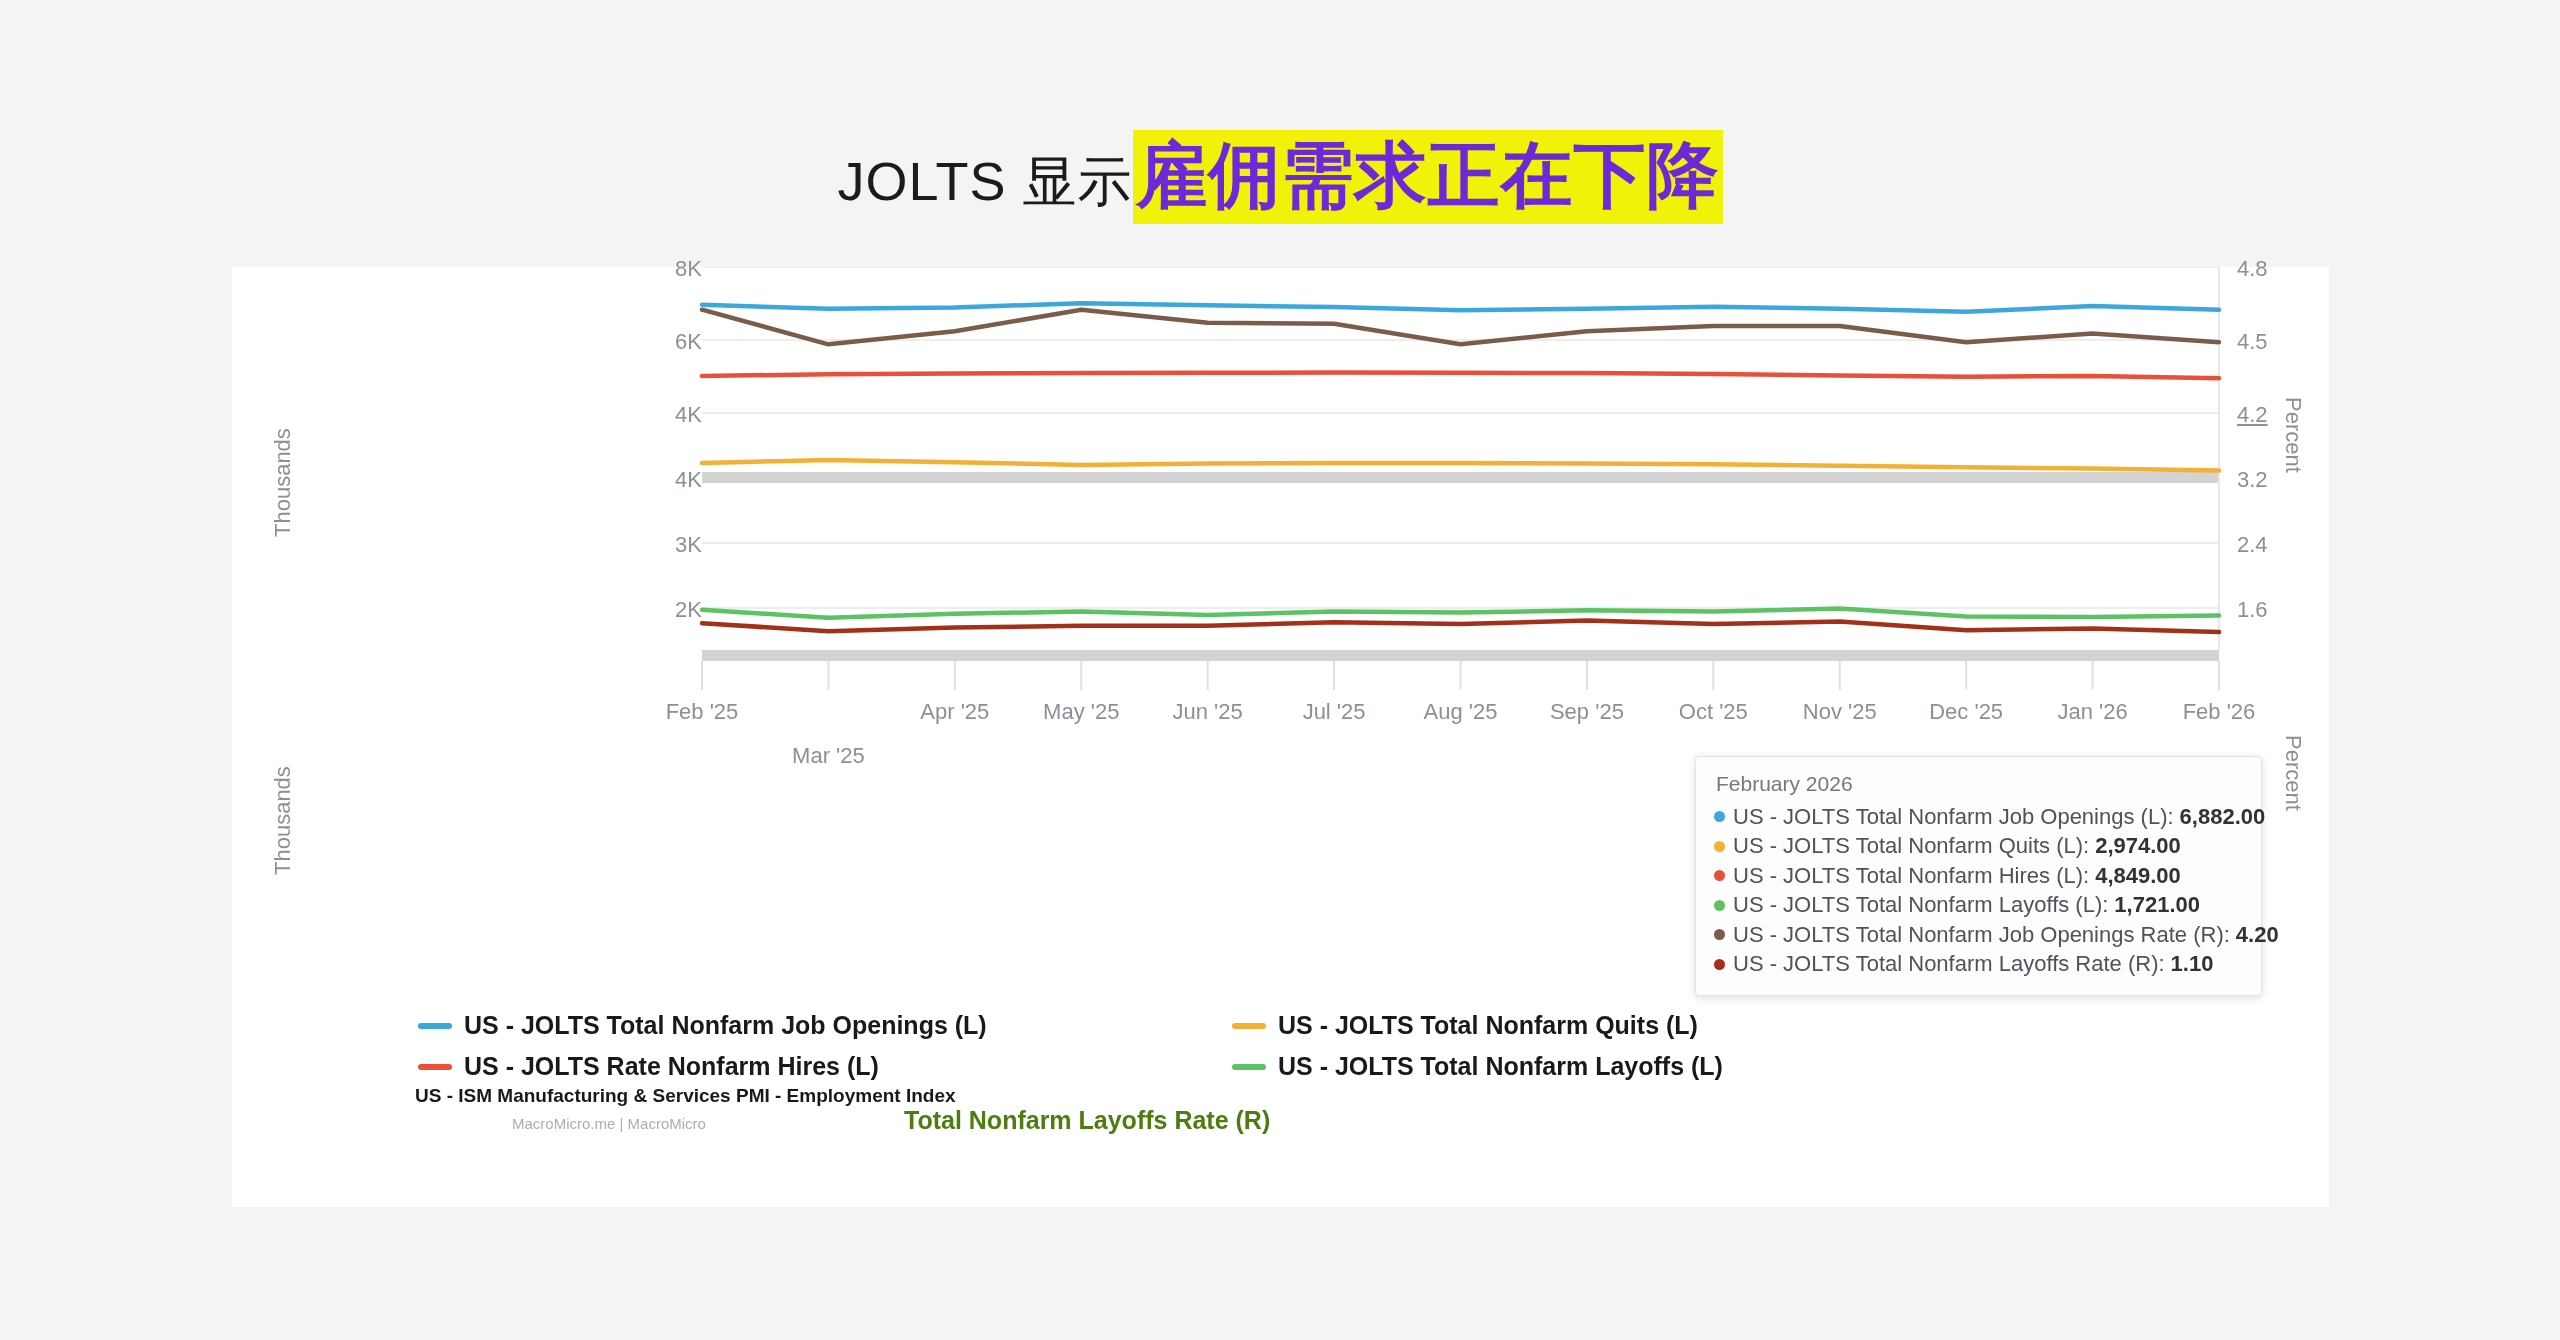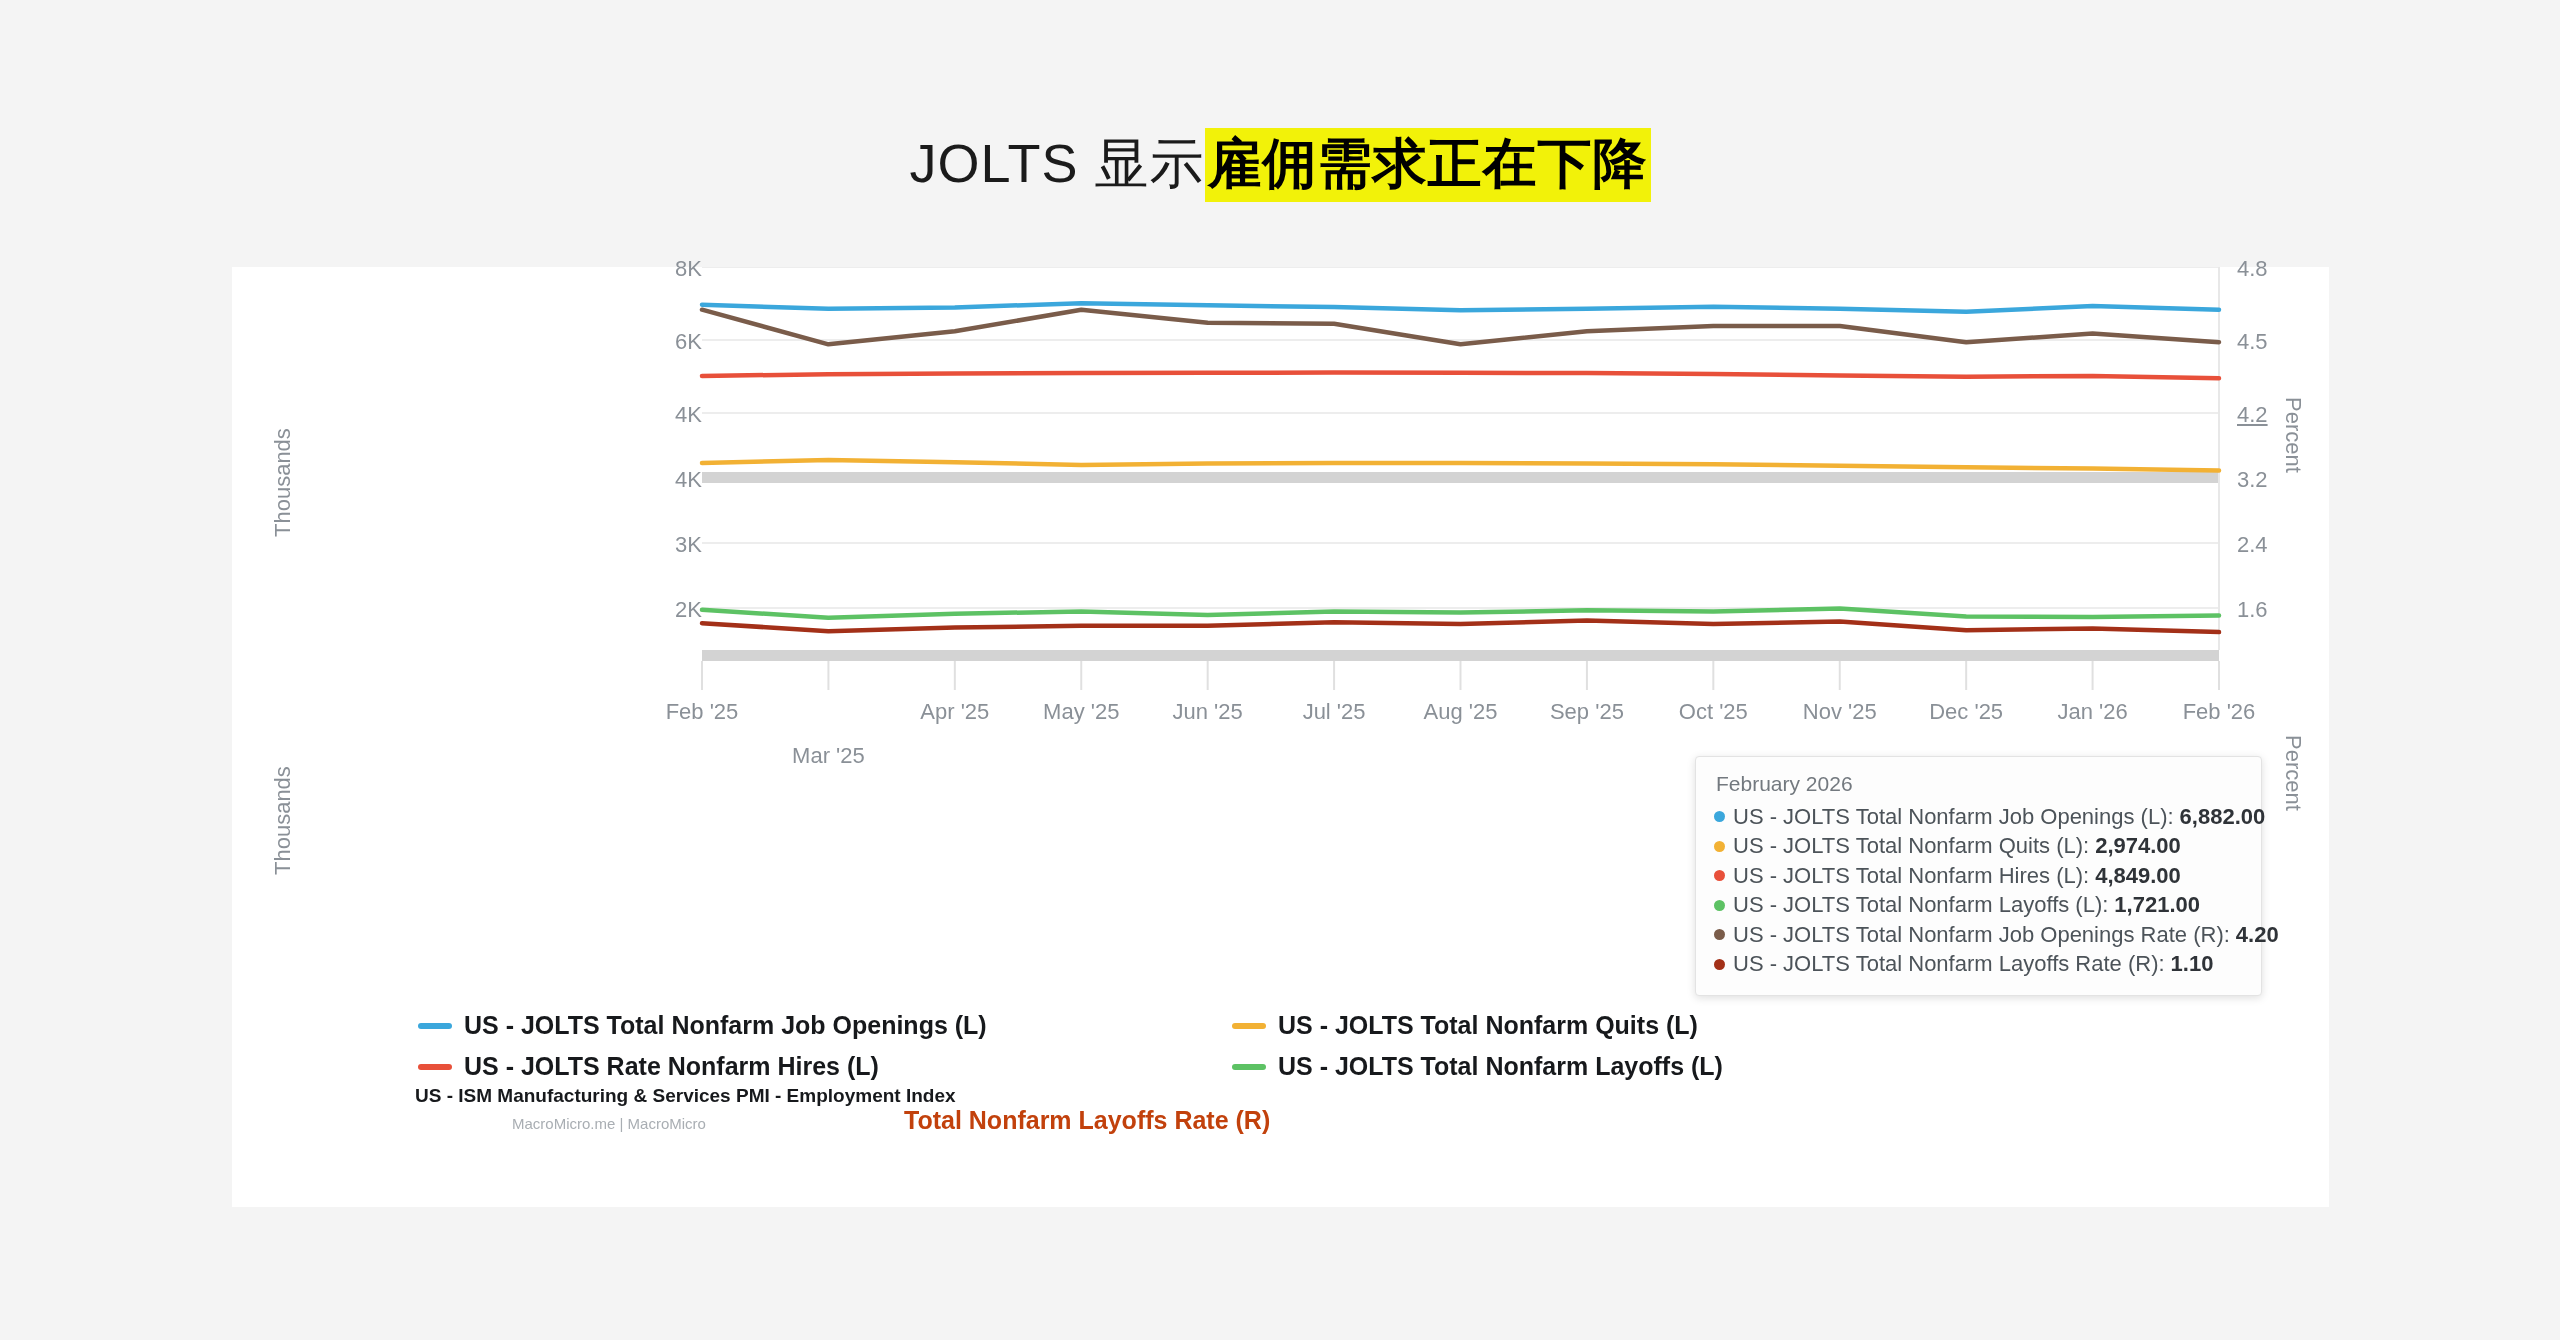--- a/index.html
+++ b/index.html
@@ -17,23 +17,23 @@
     text-align: center;
     white-space: nowrap;
   }
   #title-wrap .t-plain {
     font-size: 54px;
     font-weight: 400;
     color: #1b1b1b;
     letter-spacing: 1px;
   }
   #title-wrap .t-hl {
-    font-size: 54px;
+    font-size: 72px;
     font-weight: 700;
-    color: #000000;
+    color: #6d28d9;
     background: #f2f209;
     padding: 5px 3px 9px 3px;
     letter-spacing: 1px;
   }
 
   
   #chart-card {
     position: absolute;
     left: 232px; top: 267px;
     width: 2097px; height: 940px;
@@ -161,21 +161,21 @@
     font-size: 19px;
     font-weight: 700;
     color: #17191c;
     white-space: nowrap;
   }
   #legend-partial {
     position: absolute;
     left: 672px; top: 839px;
     font-size: 25px;
     font-weight: 700;
-    color: #c2410c;
+    color: #4d7c0f;
     white-space: nowrap;
   }
   #attribution {
     position: absolute;
     left: 280px; top: 848px;
     font-size: 15px;
     color: #a9aeb3;
     white-space: nowrap;
   }
 </style>

